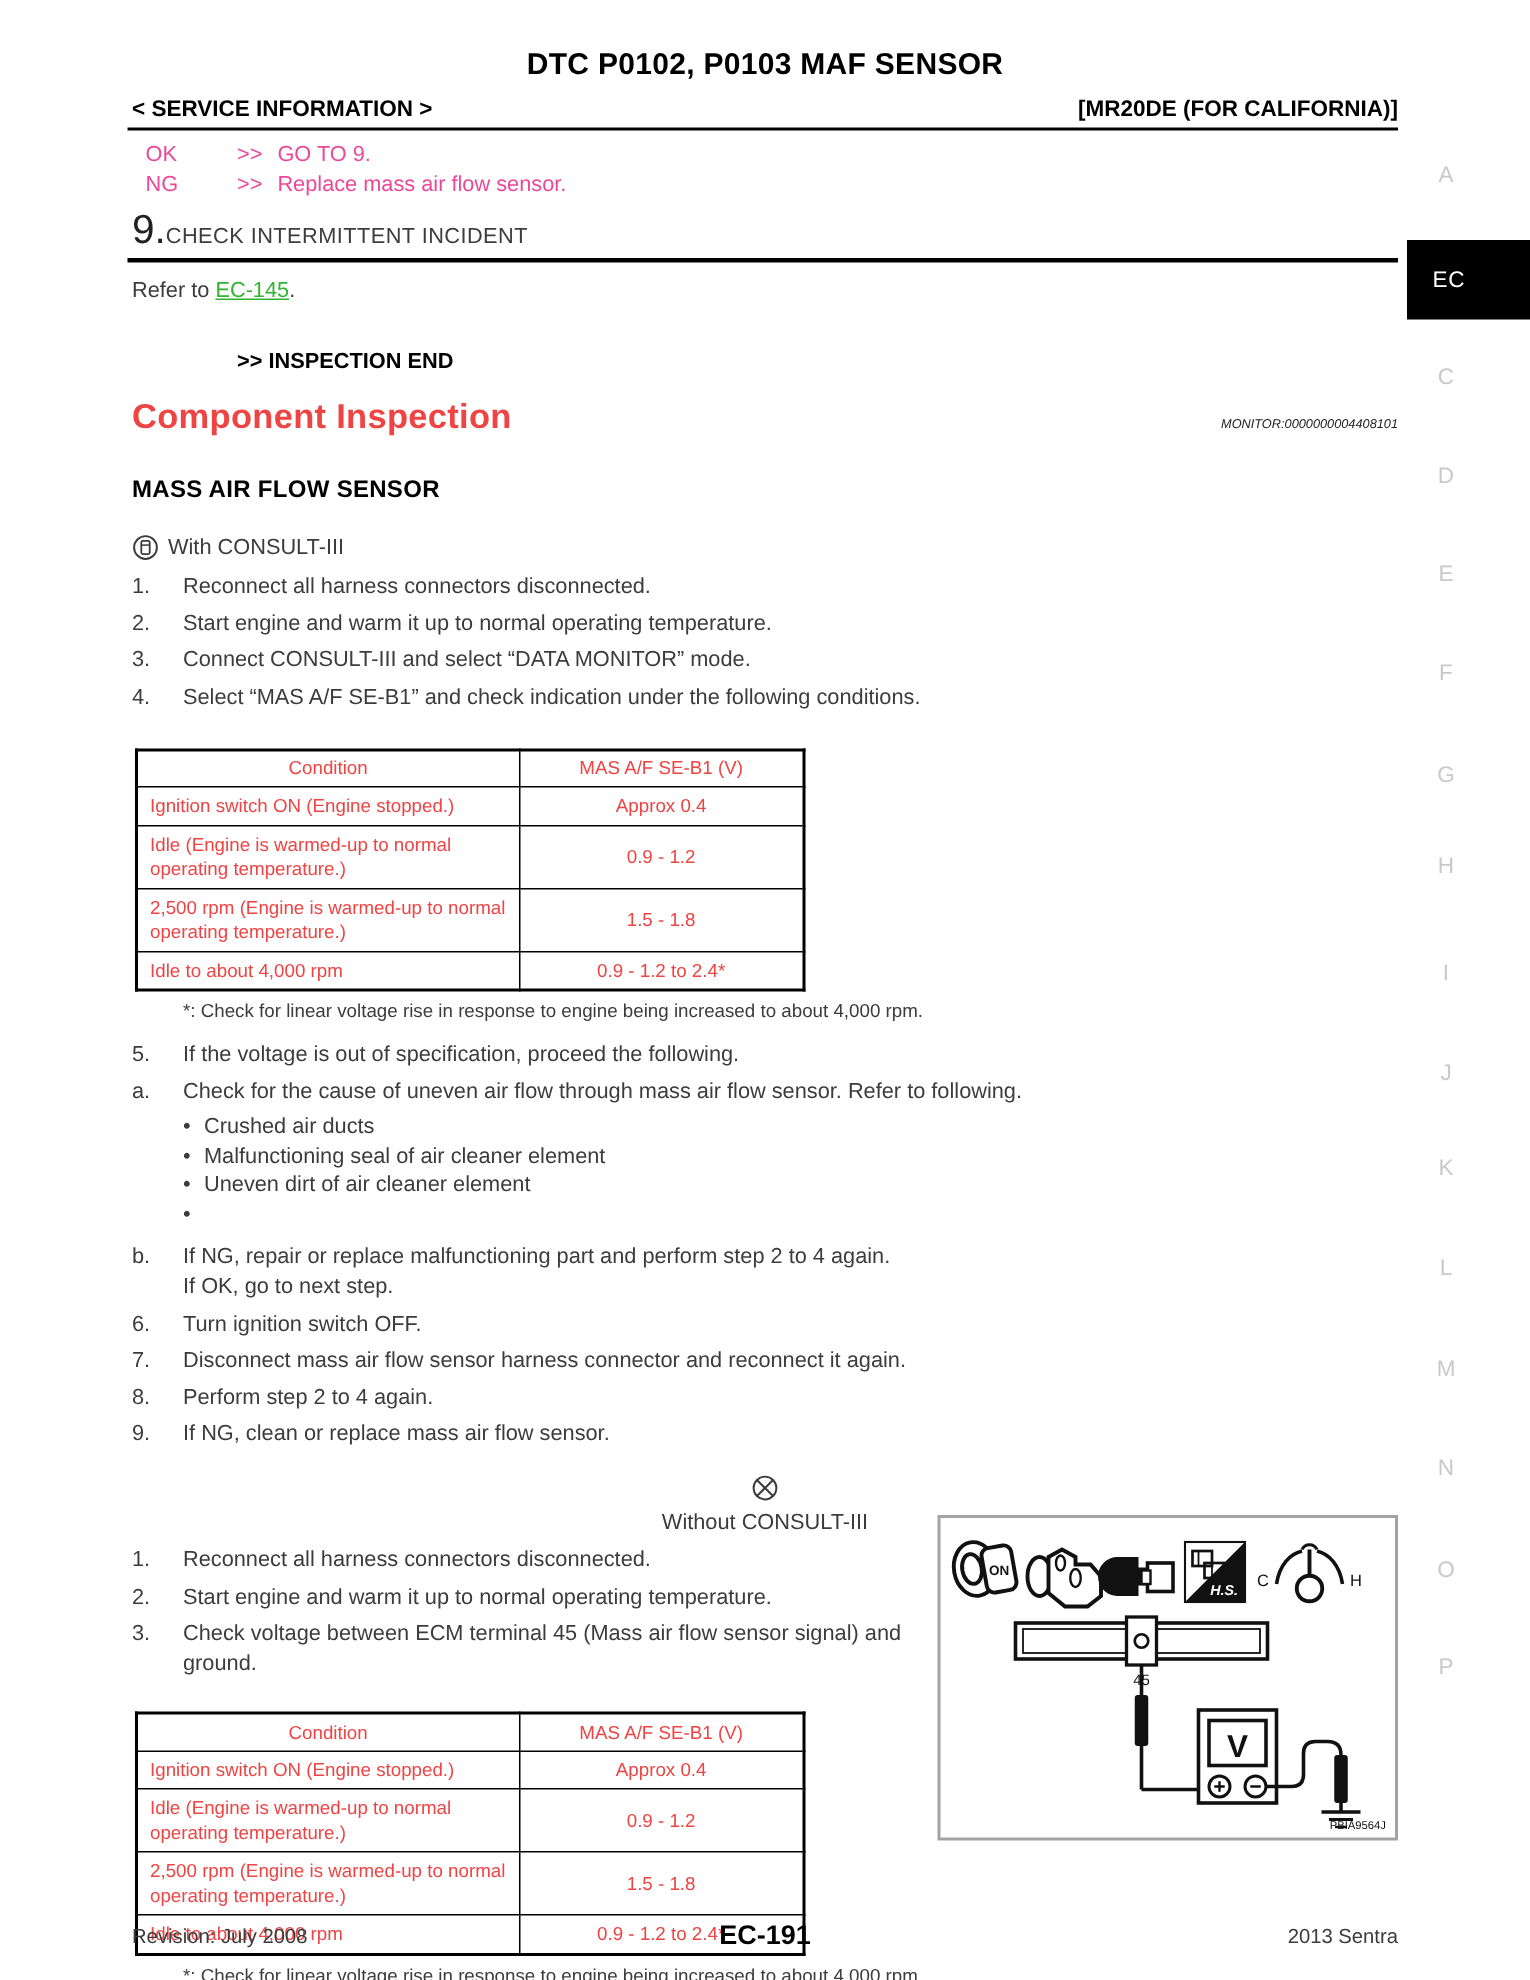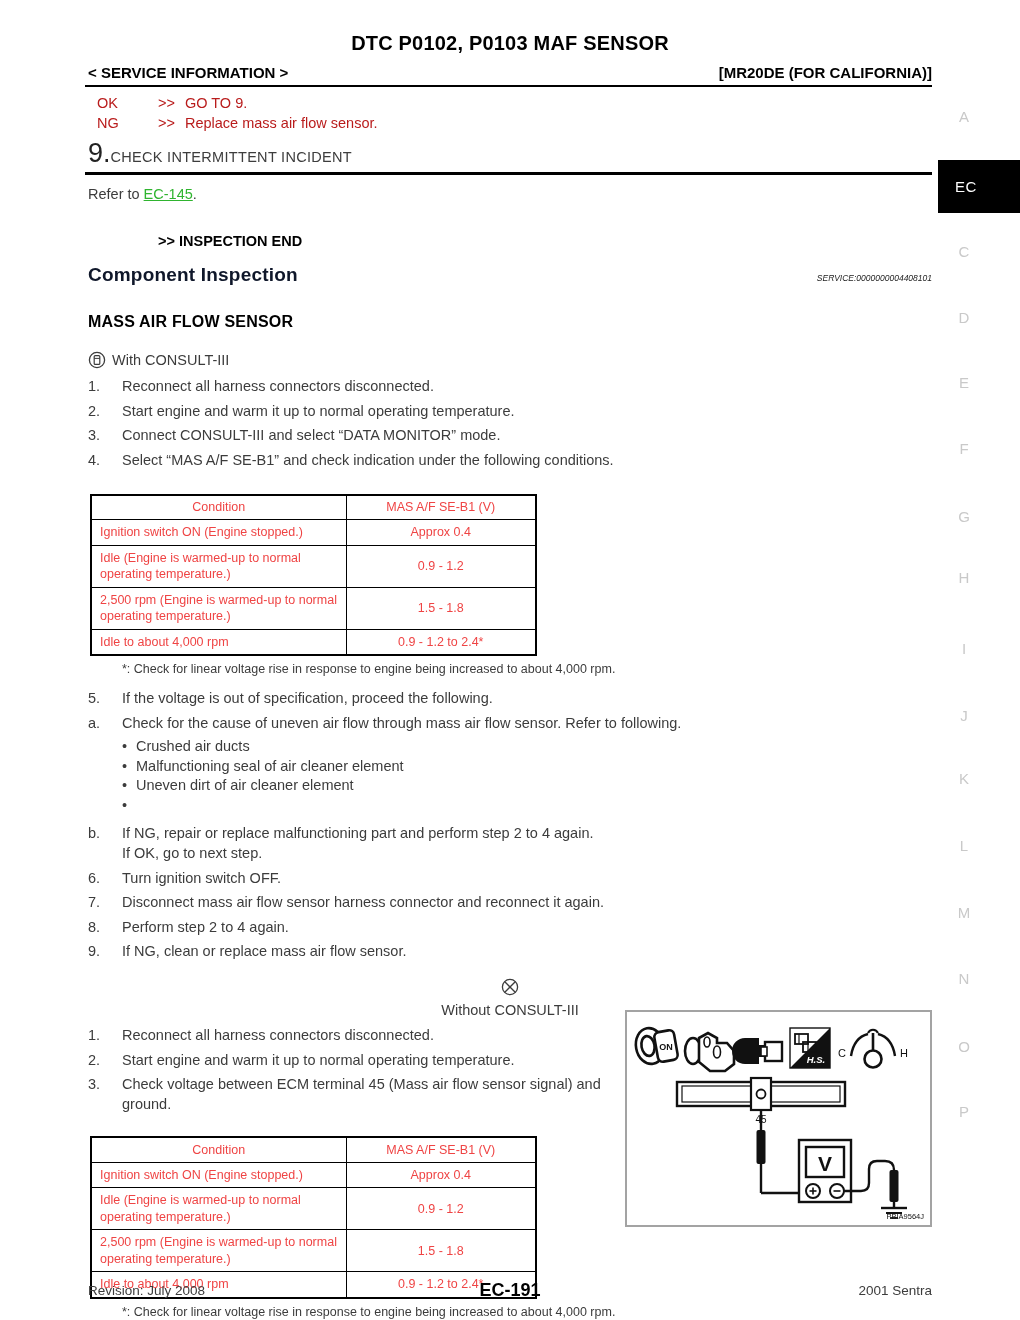--- a/index.html
+++ b/index.html
@@ -16,37 +16,37 @@
 
   
   .doc-title { margin-top:32px; text-align:center; font-size:20px; font-weight:bold; color:#000; letter-spacing:.2px; }
   .subheader { display:flex; justify-content:space-between; align-items:flex-end; margin-top:9px; }
   .subheader .left  { font-size:15px; font-weight:bold; color:#000; }
   .subheader .right { font-size:15px; font-weight:bold; color:#000; }
   .rule-thin  { border-top:2px solid #000; margin-top:4px; margin-left:-3px; }
   .rule-thick { border-top:3px solid #000; margin-top:3px; margin-left:-3px; }
 
   
-  .results { margin-top:7px; font-size:14.5px; color:#b91c1c; }
+  .results { margin-top:7px; font-size:14.5px; color:#ec4899; }
   .result-line { display:flex; line-height:19.5px; padding-left:9px; }
   .result-line .lbl { width:61px; }
   .result-line .arr { margin-right:10px; }
 
   
   .step9 { margin-top:5px; color:#3d3d3d; white-space:nowrap; }
   .step9 .big { font-size:27px; font-weight:500; color:#222; }
   .step9 .cap { font-size:14.5px; letter-spacing:.3px; }
 
   .refer { margin-top:10px; font-size:14.5px; color:#3c3c3c; line-height:19px; }
   .link { color:#2fb42f; text-decoration:underline; cursor:pointer; }
 
   .inspection-end { margin-top:29px; margin-left:70px; font-size:14.5px; font-weight:bold; color:#000; }
 
   .comp-row { display:flex; justify-content:space-between; align-items:baseline; margin-top:15px; }
-  .comp-title { font-size:19px; font-weight:600; color:#0f172a; letter-spacing:.2px; }
+  .comp-title { font-size:23px; font-weight:600; color:#ef4444; letter-spacing:.2px; }
   .infoid { font-size:8.5px; font-style:italic; color:#222; }
 
   .maf-heading { margin-top:27px; font-size:16px; font-weight:bold; color:#000; letter-spacing:.2px; }
 
   
   .consult-heading { display:flex; align-items:center; gap:6px; margin-top:20px; font-size:14.5px; color:#3c3c3c; }
   .consult-heading svg { display:block; }
 
   
   .steps { margin-top:7px; }
@@ -127,21 +127,21 @@
     <div class="rule-thick"></div>
 
     <div class="refer">
       <span>Refer to </span><a class="link">EC-145</a><span>.</span>
     </div>
 
     <div class="inspection-end">&gt;&gt; INSPECTION END</div>
 
     <div class="comp-row">
       <span class="comp-title">Component Inspection</span>
-      <span class="infoid">SERVICE:0000000004408101</span>
+      <span class="infoid">MONITOR:0000000004408101</span>
     </div>
 
     <div class="maf-heading">MASS AIR FLOW SENSOR</div>
 
     <div class="consult-heading">
       <span>
         <svg width="18" height="18" viewBox="0 0 18 18">
           <circle cx="9" cy="9" r="7.6" fill="none" stroke="#3c3c3c" stroke-width="1.3"></circle>
           <rect x="6.2" y="4.6" width="5.6" height="8.8" rx="1" fill="none" stroke="#3c3c3c" stroke-width="1.2"></rect>
           <line x1="6.2" y1="7.4" x2="11.8" y2="7.4" stroke="#3c3c3c" stroke-width="1"></line>
@@ -390,16 +390,16 @@
   <div class="margin-letter" style="top:770px">K</div>
   <div class="margin-letter" style="top:837px">L</div>
   <div class="margin-letter" style="top:904px">M</div>
   <div class="margin-letter" style="top:970px">N</div>
   <div class="margin-letter" style="top:1038px">O</div>
   <div class="margin-letter" style="top:1103px">P</div>
 
   <div class="footer">
     <span class="pagen">EC-191</span>
     <span class="rev">Revision: July 2008</span>
-    <span class="model">2001 Sentra</span>
+    <span class="model">2013 Sentra</span>
   </div>
 
 </div>
 
 </body></html>

